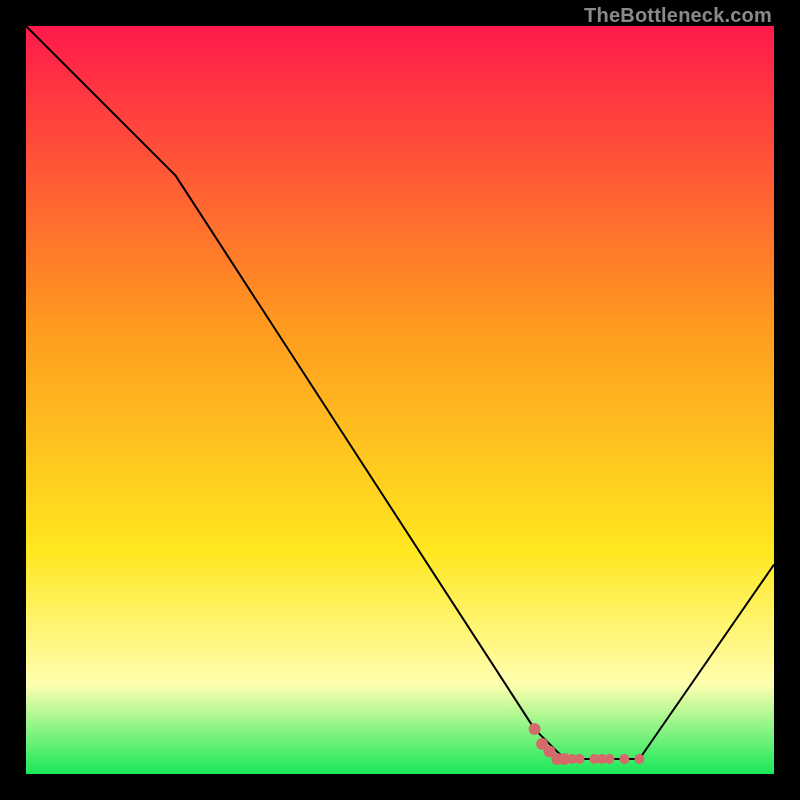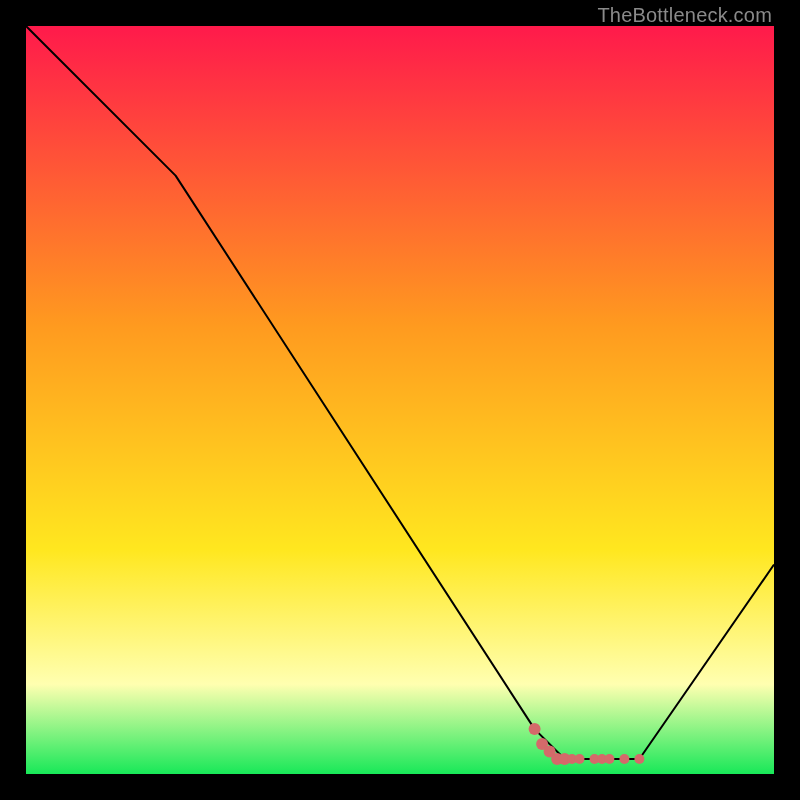--- a/index.html
+++ b/index.html
@@ -40,21 +40,21 @@
     width: 748px;
     height: 748px;
     pointer-events: none;
   }
   .watermark {
     position: absolute;
     top: 4px;
     right: 28px;
     color: #8a8a8a;
     font-size: 20px;
-    font-weight: 400;
+    font-weight: 700;
     letter-spacing: 0.2px;
   }
 </style>
 </head>
 <body>
 
 <div class="frame">
   <div class="watermark">TheBottleneck.com</div>
 
   <div class="plot-area" id="plot-area" style="--c-top: #ff1a4b; --c-mid1: #ff9a1f; --c-mid2: #ffe71f; --c-mid3: #ffffb0; --c-bot: #18e858;">

